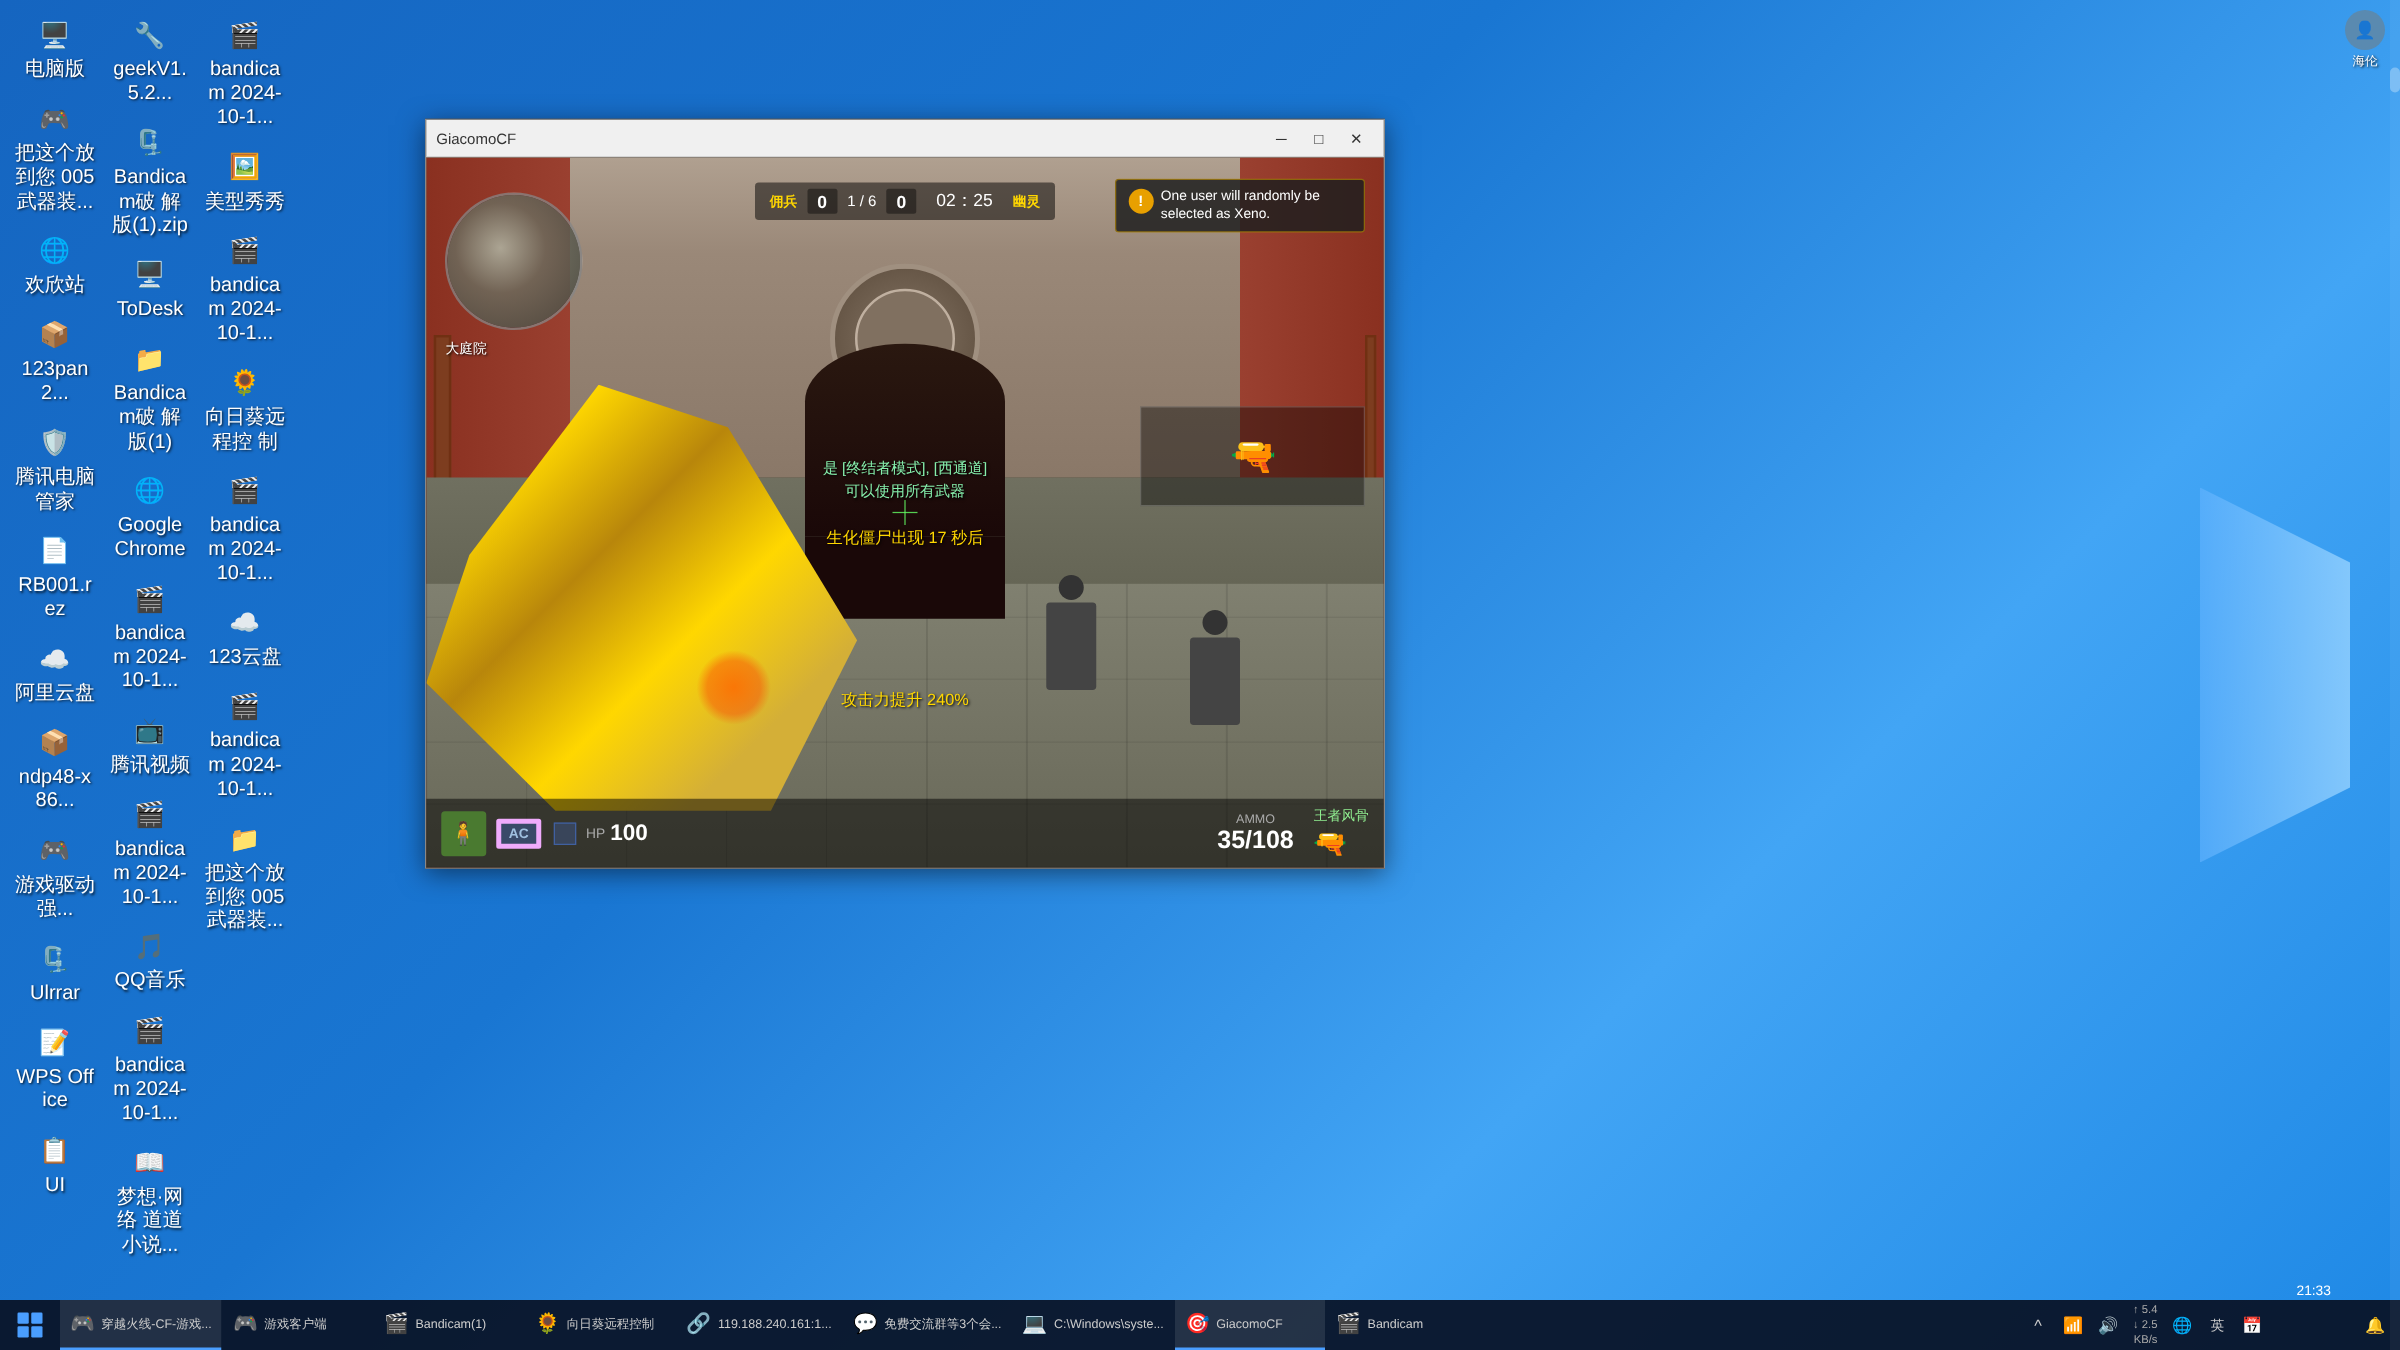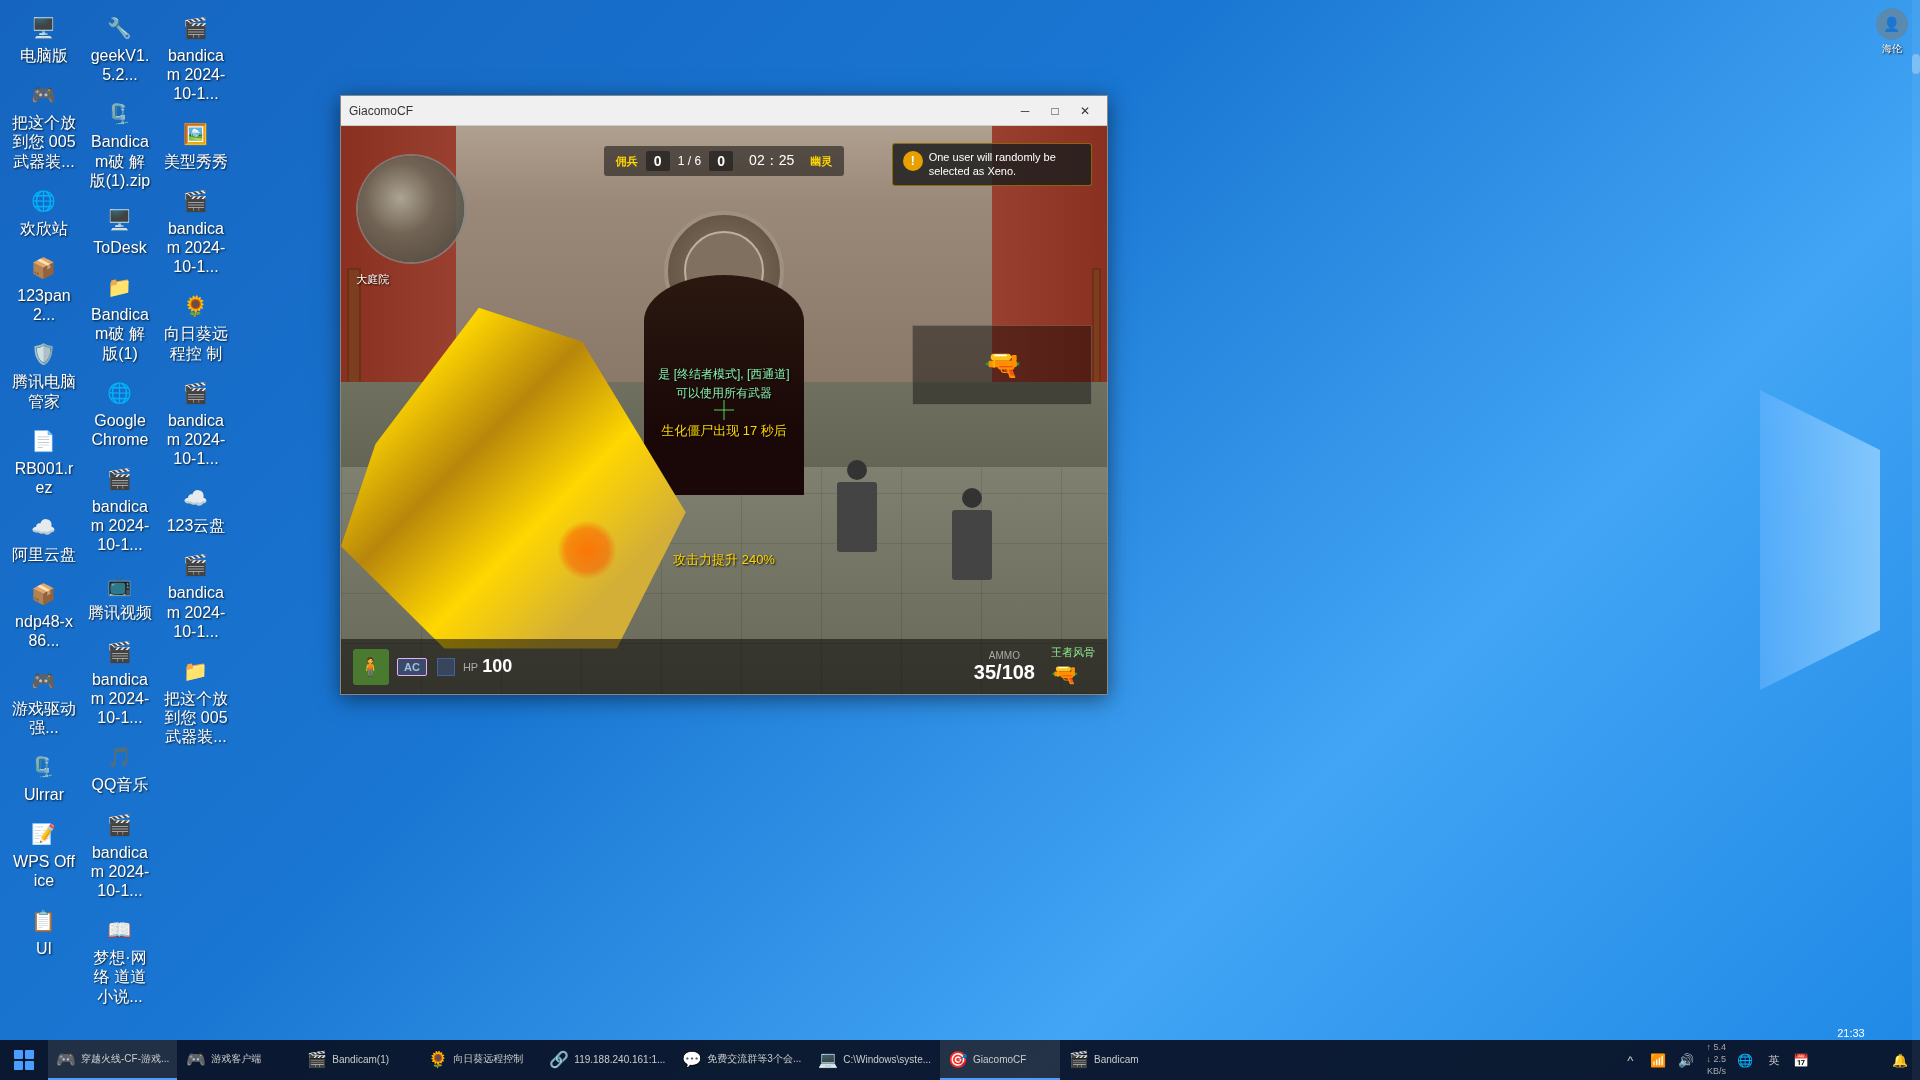--- a/index.html
+++ b/index.html
@@ -509,21 +509,21 @@
       height: 36px;
       background: #4a7a30;
       border-radius: 3px;
       display: flex;
       align-items: center;
       justify-content: center;
       font-size: 18px;
     }
     .ac-badge {
       background: rgba(60,80,120,0.8);
-      border: 1px solid #f0abfc;
+      border: 4px solid #f0abfc;
       border-radius: 2px;
       padding: 2px 6px;
       font-size: 11px;
       color: #a0c0e0;
       font-weight: bold;
     }
     .ammo-box-indicator {
       width: 18px;
       height: 18px;
       background: rgba(60,80,120,0.6);

